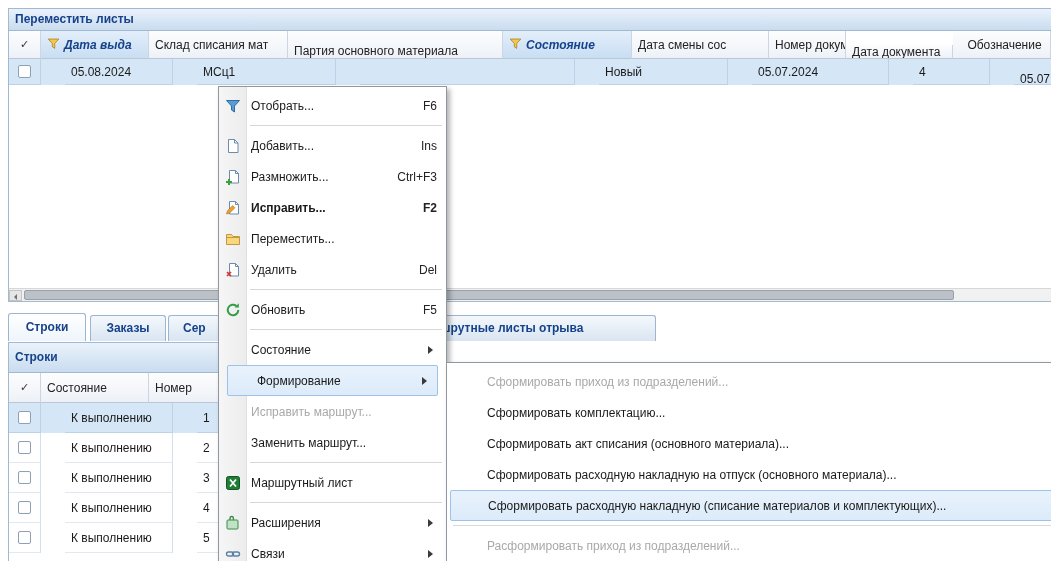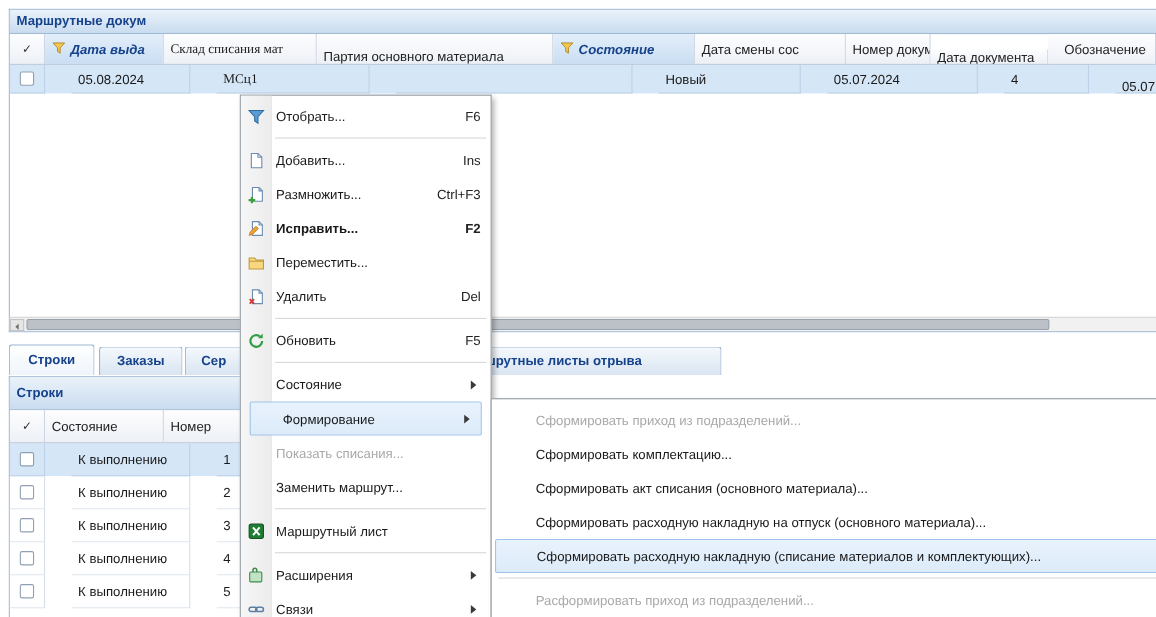--- a/index.html
+++ b/index.html
@@ -32,21 +32,21 @@
     background:linear-gradient(#fdfdfe,#edf1f7);
     border-right:1px solid #ccd5e1; border-bottom:1px solid #bcc7d6;
     padding-left:6px; display:flex; align-items:center; gap:4px;
     white-space:nowrap; overflow:hidden; color:#222;
   }
   .gh-cell.filtered {
     background:linear-gradient(#e3eefa,#c9def3);
     color:var(--accent); font-weight:bold; font-style:italic;
   }
   .w-check { width:32px; flex:none; justify-content:center; padding-left:0; }
-  .w-c0{width:108px;flex:none;} .w-c1{width:139px;flex:none;font-family:Liberation Serif, serif;} .w-c2{width:215px;flex:none;align-items:flex-end;}
+  .w-c0{width:108px;flex:none;} .w-c1{width:139px;flex:none;} .w-c2{width:215px;flex:none;align-items:flex-end;}
   .w-c3{width:129px;flex:none;} .w-c4{width:137px;flex:none;} .w-c5{width:77px;flex:none;}
   .w-c6{width:107px;flex:none;margin-top:14px;} .w-last{flex:1;justify-content:center;}
   .b-c0{width:108px;flex:none;} .b-last{flex:1;}
 
   .grid-row { display:flex; background:#fff;gap:24px; }
   #top-panel .grid-row { height:26px; }
   #bottom-panel .grid-row { height:30px; }
   .grid-row.selected { background:var(--selection); }
   .gr-cell {
     border-right:1px solid #d6dfe9; border-bottom:1px solid #e2e8f0;
@@ -105,21 +105,21 @@
   .smi.hl { margin:0 3px; padding-left:37px; border:1px solid var(--menu-hl-border);
     background:linear-gradient(#e8f2fc,var(--menu-hl-bg)); border-radius:2px; }
   .ssep { height:1px; background:#d8d8d8; margin:4px 6px; }
 </style>
 </head>
 <body>
 
 <div id="screen">
 
   <div id="top-panel" class="panel">
-    <div class="panel-header">Маршрутные докум</div>
+    <div class="panel-header">Переместить листы</div>
 
     <div class="grid-header">
       <div class="gh-cell w-check">
         <span class="check-glyph">✓</span>
       </div>
       <div class="gh-cell w-c0 filtered">
         <span><svg width="13" height="13" viewBox="0 0 16 16">
               <path d="M1.5 2.5h13L9.5 8v6l-3-2V8z" fill="#f6c64a" stroke="#a8842a" stroke-width="1"></path>
             </svg></span>
         <span>Дата выда</span>
@@ -309,21 +309,21 @@
     </div>
 
     <div class="mi hl">
       <span class="ic"></span>
       <span class="lbl">Формирование</span>
       <span class="arrow"></span>
     </div>
 
     <div class="mi disabled">
       <span class="ic"></span>
-      <span class="lbl">Показать списания...</span>
+      <span class="lbl">Исправить маршрут...</span>
     </div>
 
     <div class="mi">
       <span class="ic"></span>
       <span class="lbl">Заменить маршрут...</span>
     </div>
 
     <div class="msep"></div>
 
     <div class="mi">

